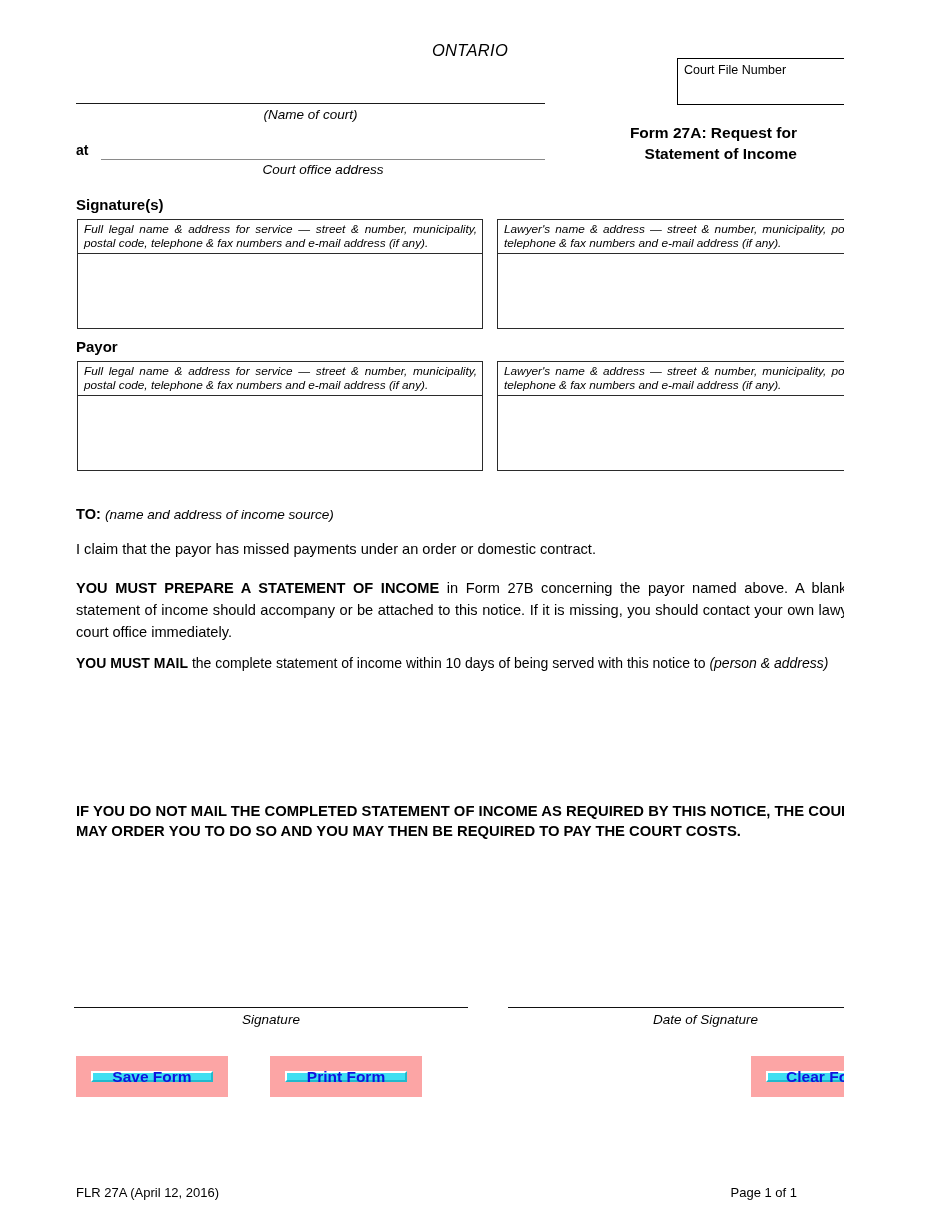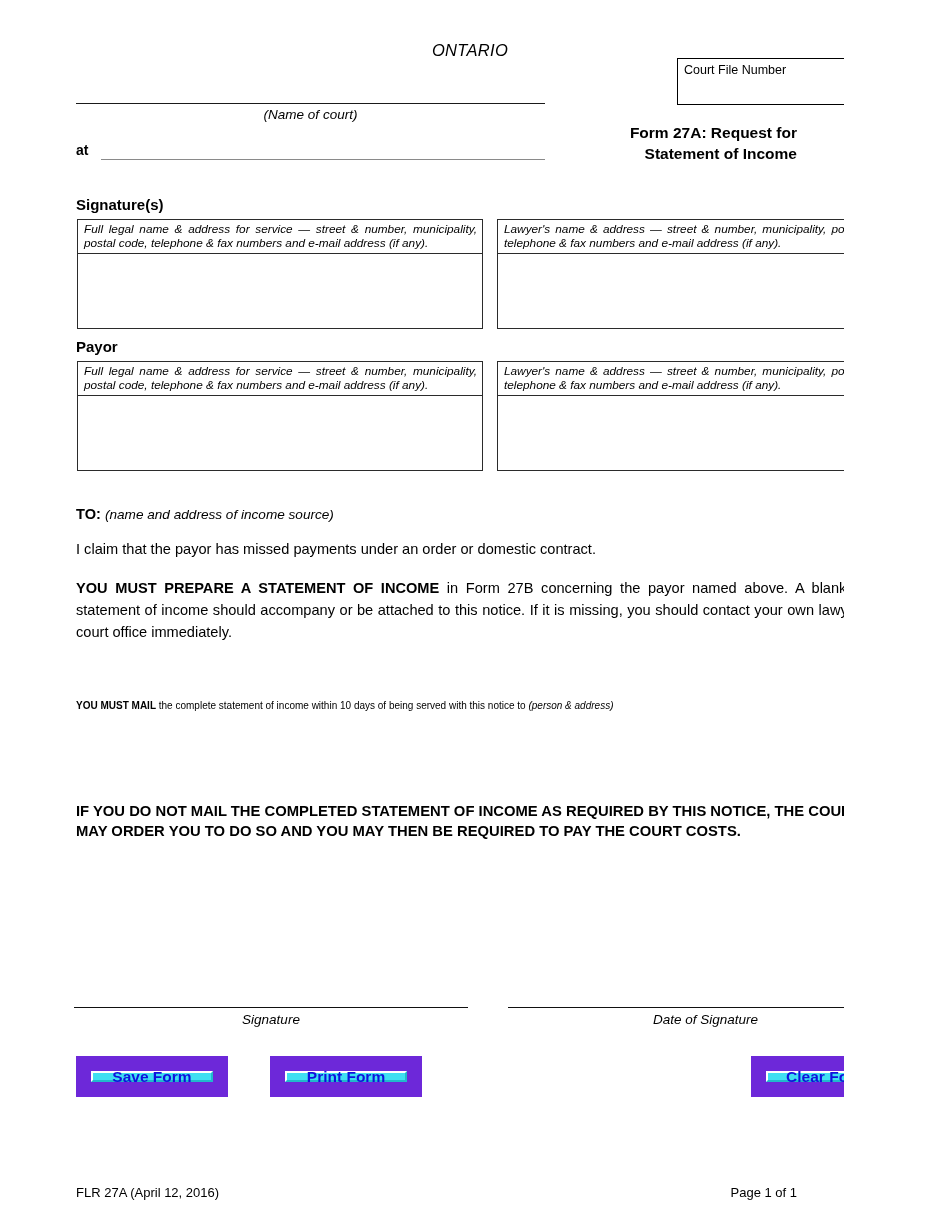--- a/index.html
+++ b/index.html
@@ -154,23 +154,22 @@
     text-align: justify;
     text-justify: inter-word;
   }
   .prepare-para b { font-weight: bold; }
 
   .mail-para {
     position: absolute;
     left: 76px;
     top: 652px;
     width: 827px;
-    font-size: 10px;
+    font-size: 14px;
     line-height: 22px;
-    margin-top: 43px;
   }
   .mail-para b { font-weight: bold; }
   .mail-para i { font-style: italic; }
 
   .warning-para {
     position: absolute;
     left: 76px;
     top: 801px;
     width: 810px;
     font-weight: bold;
@@ -188,21 +187,21 @@
     position: absolute;
     font-style: italic;
     font-size: 13.5px;
     text-align: center;
   }
 
   
   .form-button {
     position: absolute;
     height: 41px;
-    background: #6d28d9;
+    background: #fca5a5;
     padding: 15px;
     box-sizing: border-box;
     cursor: pointer;
   }
   .form-button .face {
     width: 100%;
     height: 100%;
     background: #3fdff2;
     border-top: 2px solid #ffffff;
     border-left: 2px solid #ffffff;
@@ -245,20 +244,21 @@
   <div class="form-title">
     <div>Form 27A:  Request for</div>
     <div>Statement of Income</div>
   </div>
 
   <div class="rule-court-name"></div>
   <div class="cap-name-of-court">(Name of court)</div>
 
   <div class="at-label">at</div>
   <div class="rule-court-address"></div>
+  <div class="cap-court-address">Court office address</div>
 
   <div class="party-heading" style="left:76px; top:196px;">Signature(s)</div>
 
   <div class="party-box" style="left:77px; top:219px; width:406px; height:110px;">
     <div class="caption">Full legal name &amp; address for service — street &amp; number, municipality, postal code, telephone &amp; fax numbers and e-mail address (if any).</div>
     <div class="fill"></div>
   </div>
 
   <div class="party-box" style="left:497px; top:219px; width:406px; height:110px;">
     <div class="caption">Lawyer's name &amp; address — street &amp; number, municipality, postal code, telephone &amp; fax numbers and e-mail address (if any).</div>

